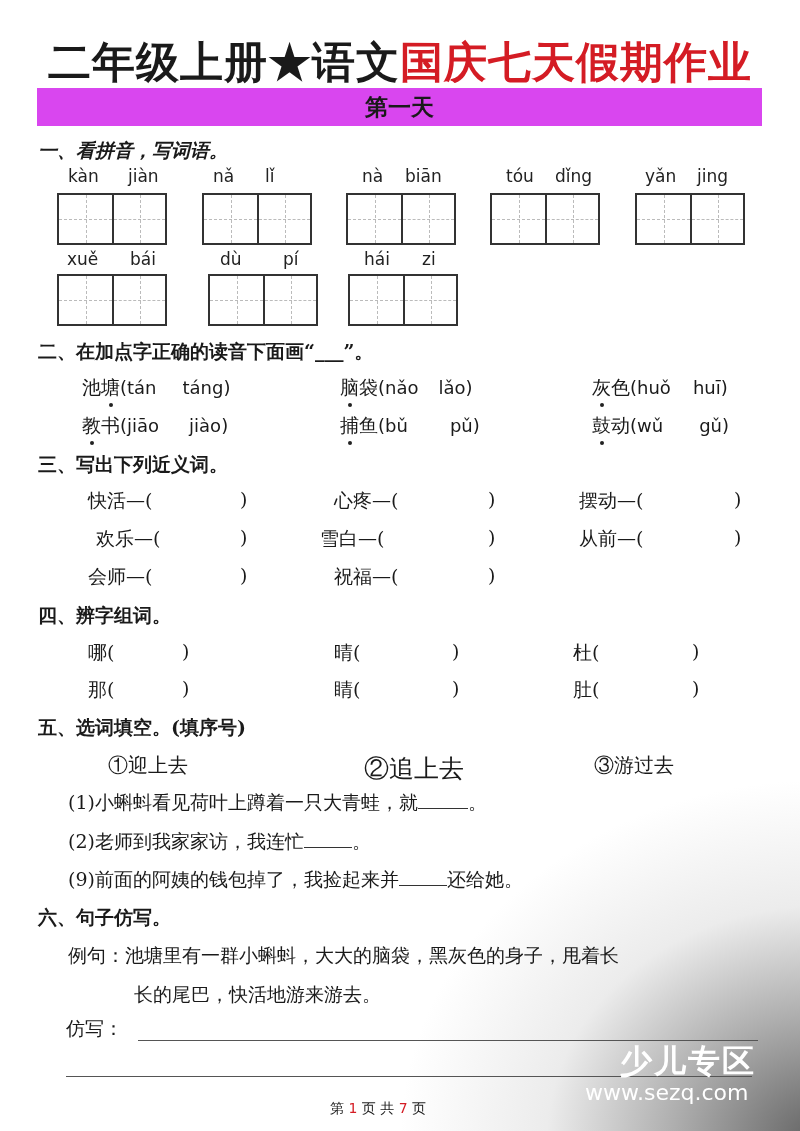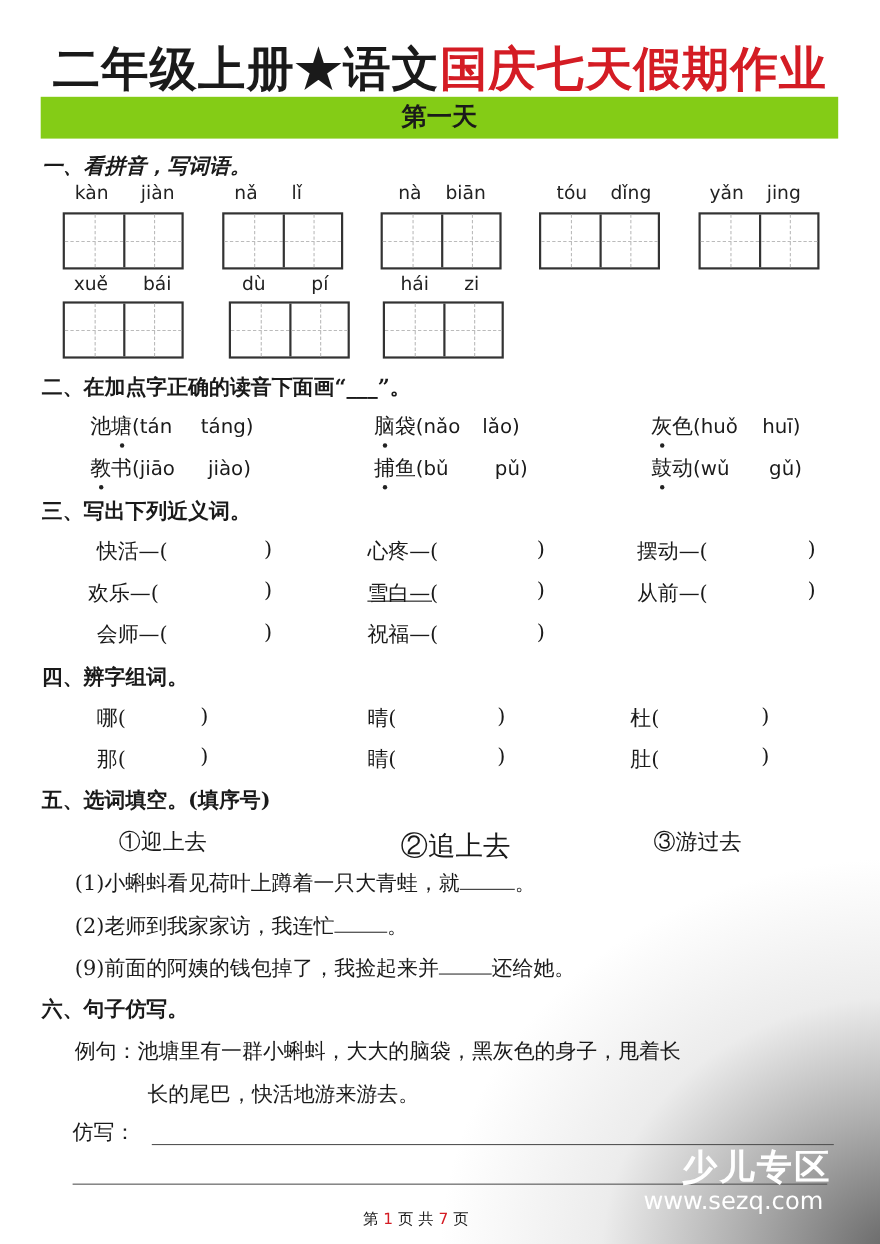--- a/index.html
+++ b/index.html
@@ -17,21 +17,21 @@
   .abs { position: absolute; }
   .title {
     left: 0; top: 34px; width: 800px; text-align: center;
     font-size: 43px; font-weight: bold; letter-spacing: 1px; white-space: nowrap;
     font-family: "DejaVu Serif", serif;
   }
   .title .black { color: #1a1a1a; }
   .title .red { color: #d41c24; }
   .day-bar {
     left: 37px; top: 88px; width: 725px; height: 38px;
-    background: #84cc16;
+    background: #d946ef;
     text-align: center; line-height: 38px;
     font-size: 23px; font-weight: bold; color: #1a1a1a;
   }
   .sec-title { font-size: 19px; font-weight: bold; white-space: nowrap; }
   .pinyin {
     font-family: "DejaVu Sans", sans-serif; font-size: 17px; color: #222;
     white-space: nowrap;
   }
   .tianzi {
     height: 52px; display: flex; border: 2px solid #333; box-sizing: border-box;
@@ -161,23 +161,23 @@
 
 <div class="abs sec-title" style="left:38px; top:452px;">三、写出下列近义词。</div>
 
 <div class="abs row-text" style="left:88px; top:488px;"><span>快活—(</span></div>
 <div class="abs row-text" style="left:240px; top:488px;">)</div>
 <div class="abs row-text" style="left:334px; top:488px;"><span>心疼—(</span></div>
 <div class="abs row-text" style="left:488px; top:488px;">)</div>
 <div class="abs row-text" style="left:579px; top:488px;"><span>摆动—(</span></div>
 <div class="abs row-text" style="left:734px; top:488px;">)</div>
 
-<div class="abs row-text" style="left:80px; top:526px;"><span>欢乐—(</span></div>
+<div class="abs row-text" style="left:96px; top:526px;"><span>欢乐—(</span></div>
 <div class="abs row-text" style="left:240px; top:526px;">)</div>
-<div class="abs row-text" style="left:334px; top:526px;text-decoration:underline;"><span>雪白—(</span></div>
+<div class="abs row-text" style="left:320px; top:526px;"><span>雪白—(</span></div>
 <div class="abs row-text" style="left:488px; top:526px;">)</div>
 <div class="abs row-text" style="left:579px; top:526px;"><span>从前—(</span></div>
 <div class="abs row-text" style="left:734px; top:526px;">)</div>
 
 <div class="abs row-text" style="left:88px; top:564px;"><span>会师—(</span></div>
 <div class="abs row-text" style="left:240px; top:564px;">)</div>
 <div class="abs row-text" style="left:334px; top:564px;"><span>祝福—(</span></div>
 <div class="abs row-text" style="left:488px; top:564px;">)</div>
 
 <div class="abs sec-title" style="left:38px; top:603px;">四、辨字组词。</div>

